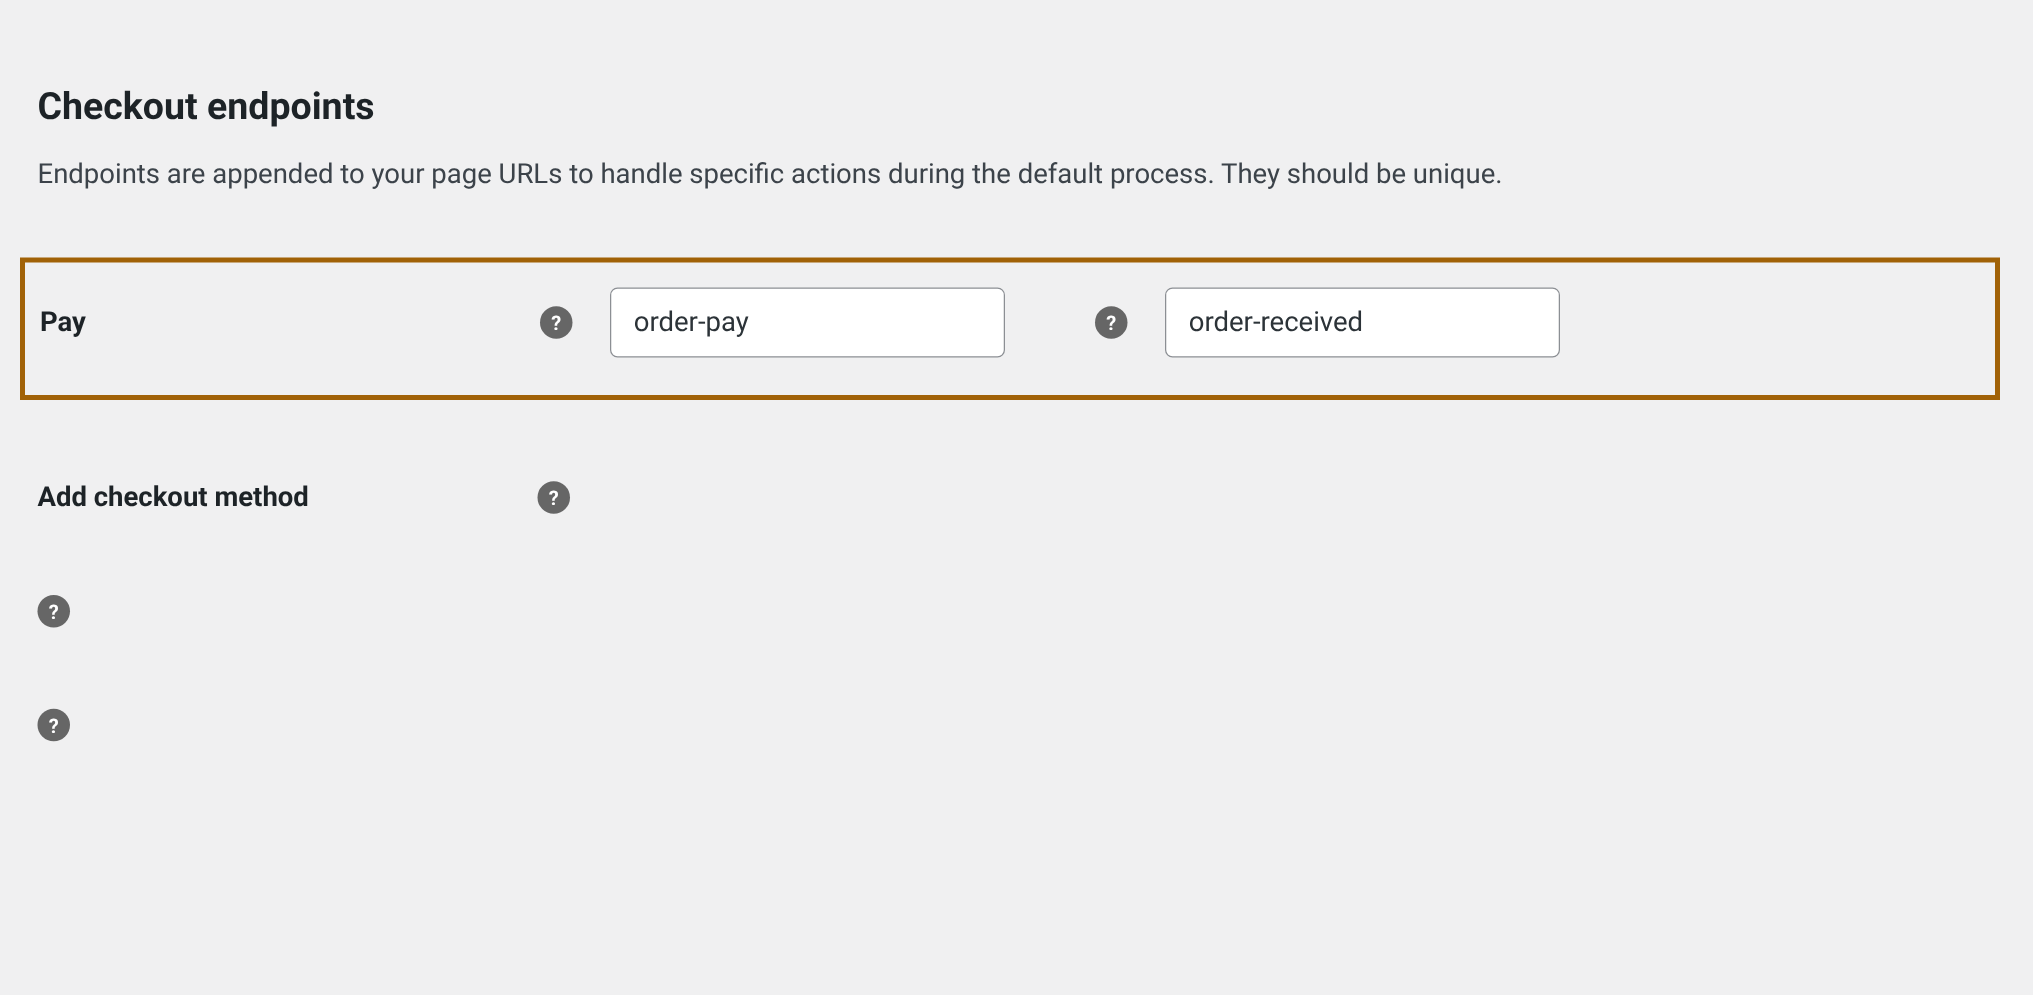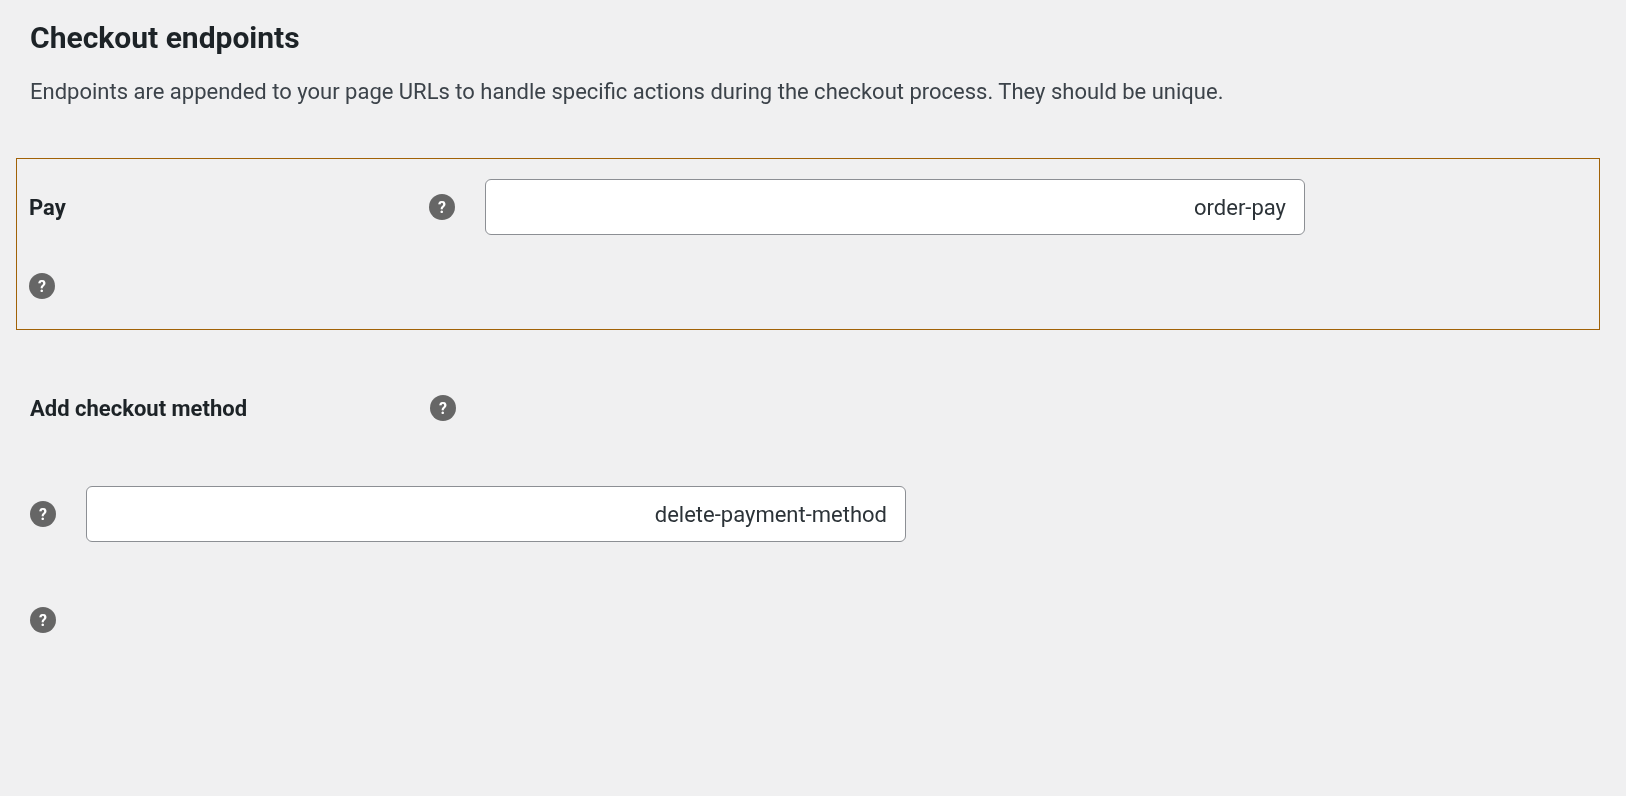--- a/index.html
+++ b/index.html
@@ -12,46 +12,47 @@
       background-color: #f0f0f1;
       padding: 20px 30px;
       color: #1d2327;
       font-size: 22px;
     }
     .section-title {
       font-size: 30px;
       font-weight: 700;
       color: #1d2327;
       margin-bottom: 20px;
+      margin-top: 48px;
     }
     .section-description {
       font-size: 22px;
       color: #3c434a;
       margin-bottom: 40px;
       line-height: 1.5;
     }
     .fields-container {
       display: flex;
       flex-direction: column;
       gap: 65px;
       padding-top: 10px;
     }
     .field-row {
       display: flex;
       align-items: center;
       gap: 0;
     }
     .highlight-box {
-      border: 1px solid #a16207;
+      border: 4px solid #a16207;
       padding: 20px 12px 30px 12px;
       margin-left: -14px;
       margin-right: -4px;
       display: flex;
-      flex-direction: column;
-      gap: 38px;
+      flex-direction: row;
+      gap: 72px;
     }
     .field-label {
       font-weight: 700;
       font-size: 22px;
       color: #1d2327;
       width: 400px;
       flex-shrink: 0;
     }
     .help-icon {
       width: 26px;
@@ -72,50 +73,49 @@
       flex: 1;
       max-width: 820px;
       height: 56px;
       padding: 10px 18px;
       font-size: 22px;
       border: 1px solid #8c8f94;
       border-radius: 6px;
       background-color: #fff;
       color: #2c3338;
       font-family: inherit;
-      text-align: right;
     }
   </style>
 </head>
 <body>
 
 <h2 class="section-title">Checkout endpoints</h2>
-<p class="section-description">Endpoints are appended to your page URLs to handle specific actions during the checkout process. They should be unique.</p>
+<p class="section-description">Endpoints are appended to your page URLs to handle specific actions during the default process. They should be unique.</p>
 
 <div class="fields-container">
 
   <div class="highlight-box">
     <div class="field-row">
       <label class="field-label">Pay</label>
       <span class="help-icon">?</span>
       <input type="text" class="text-input" value="order-pay" style="">
     </div>
 
     <div class="field-row">
       <span class="help-icon">?</span>
+      <input type="text" class="text-input" value="order-received" style="">
     </div>
   </div>
 
   <div class="field-row">
     <label class="field-label">Add checkout method</label>
     <span class="help-icon">?</span>
   </div>
 
   <div class="field-row">
     <span class="help-icon">?</span>
-    <input type="text" class="text-input" value="delete-payment-method" style="">
   </div>
 
   <div class="field-row">
     <span class="help-icon">?</span>
   </div>
 
 </div>
 
 </body></html>

